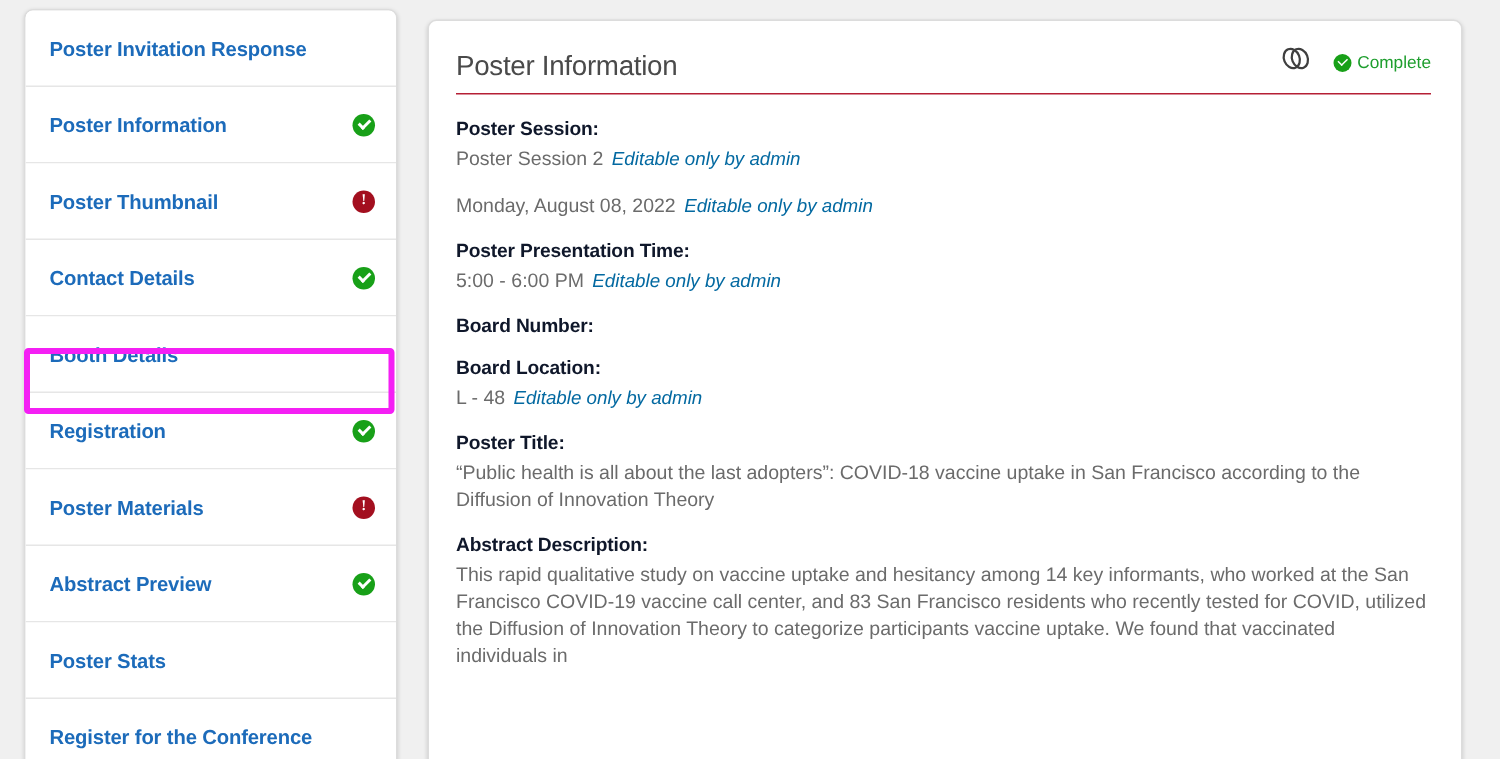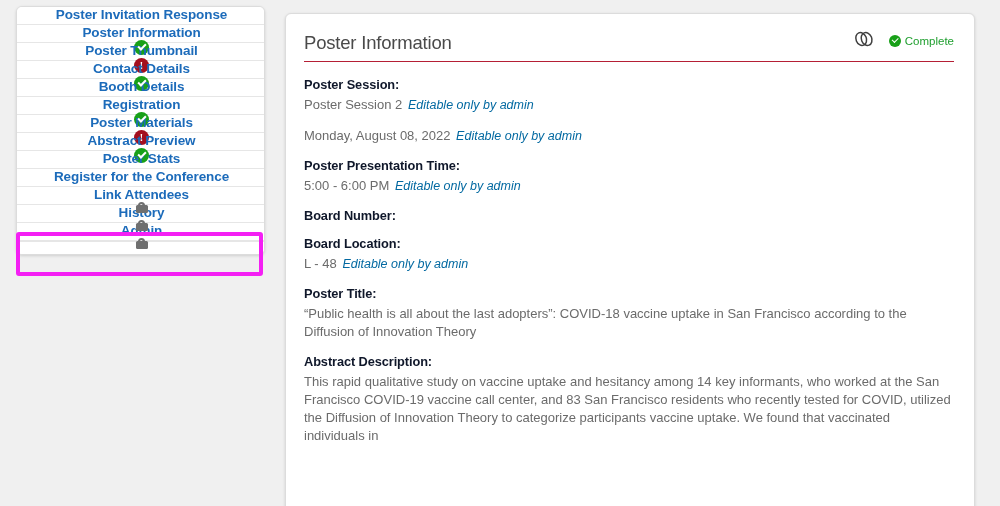--- a/index.html
+++ b/index.html
@@ -24,27 +24,26 @@
     background: #ffffff;
     border: 1px solid #dcdcdc;
     border-radius: 6px;
     box-shadow: 0 1px 3px rgba(0,0,0,0.14);
     overflow: hidden;
   }
   .nav-item {
     display: flex;
     align-items: center;
     justify-content: space-between;
-    height: 18px;
+    height: 51px;
     padding: 0 14px 0 16px;
     border-bottom: 1px solid #e6e6e6;
     box-sizing: border-box;
     cursor: pointer;
     background: #fff;
-    flex-direction: column;
   }
   .nav-item:last-of-type { border-bottom: none; }
   .nav-label {
     color: #1c6bba;
     font-size: 13.5px;
     font-weight: bold;
     letter-spacing: -0.1px;
     white-space: nowrap;
   }
   .nav-foot {

